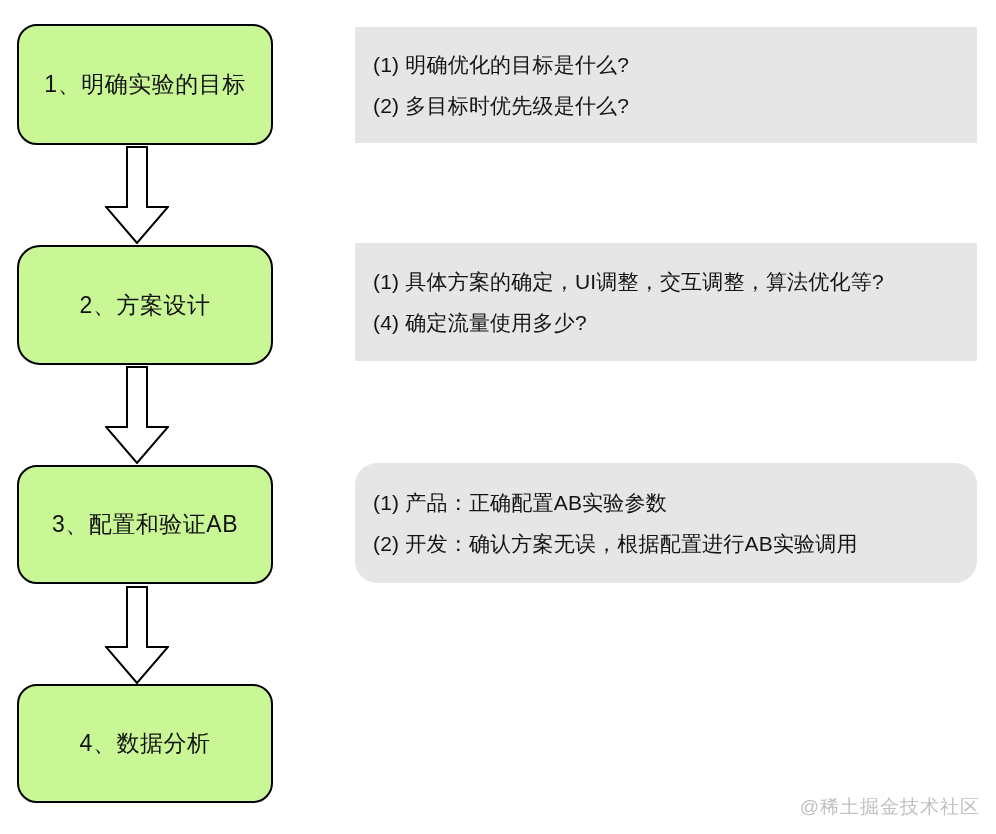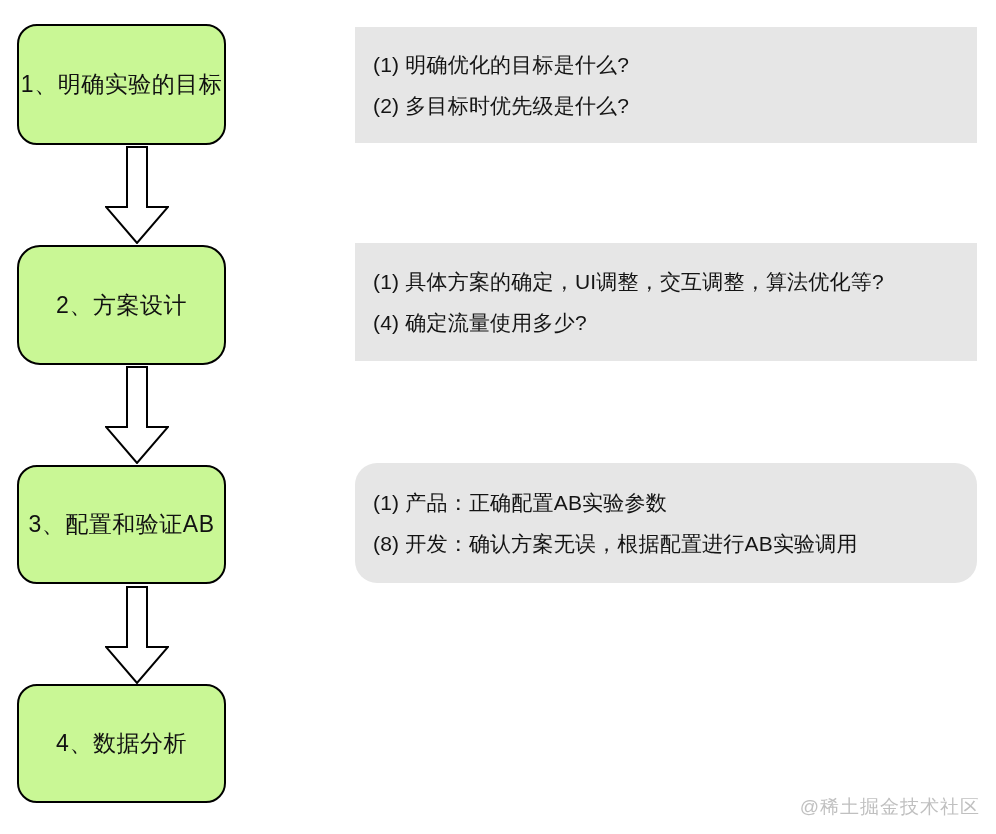--- a/index.html
+++ b/index.html
@@ -12,21 +12,21 @@
     position: relative;
     width: 996px;
     height: 834px;
     background: var(--page-bg, #ffffff);
     overflow: hidden;
   }
   
   .step-box {
     position: absolute;
     left: 17px;
-    width: 209px;
+    width: 256px;
     box-sizing: border-box;
     background: var(--green, #c9f795);
     border: 2.5px solid var(--line, #000000);
     border-radius: 20px;
     display: flex;
     align-items: center;
     justify-content: center;
     font-size: 23px;
     color: #111111;
     letter-spacing: 0.5px;
@@ -122,19 +122,19 @@
     <div class="note-line">(2) 多目标时优先级是什么?</div>
   </div>
 
   <div class="panel panel2">
     <div class="note-line">(1) 具体方案的确定，UI调整，交互调整，算法优化等?</div>
     <div class="note-line">(4) 确定流量使用多少?</div>
   </div>
 
   <div class="panel panel3">
     <div class="note-line">(1) 产品：正确配置AB实验参数</div>
-    <div class="note-line">(8) 开发：确认方案无误，根据配置进行AB实验调用</div>
+    <div class="note-line">(2) 开发：确认方案无误，根据配置进行AB实验调用</div>
   </div>
 
 
   <div class="watermark">@稀土掘金技术社区</div>
 
 </div>
 
 </body></html>

